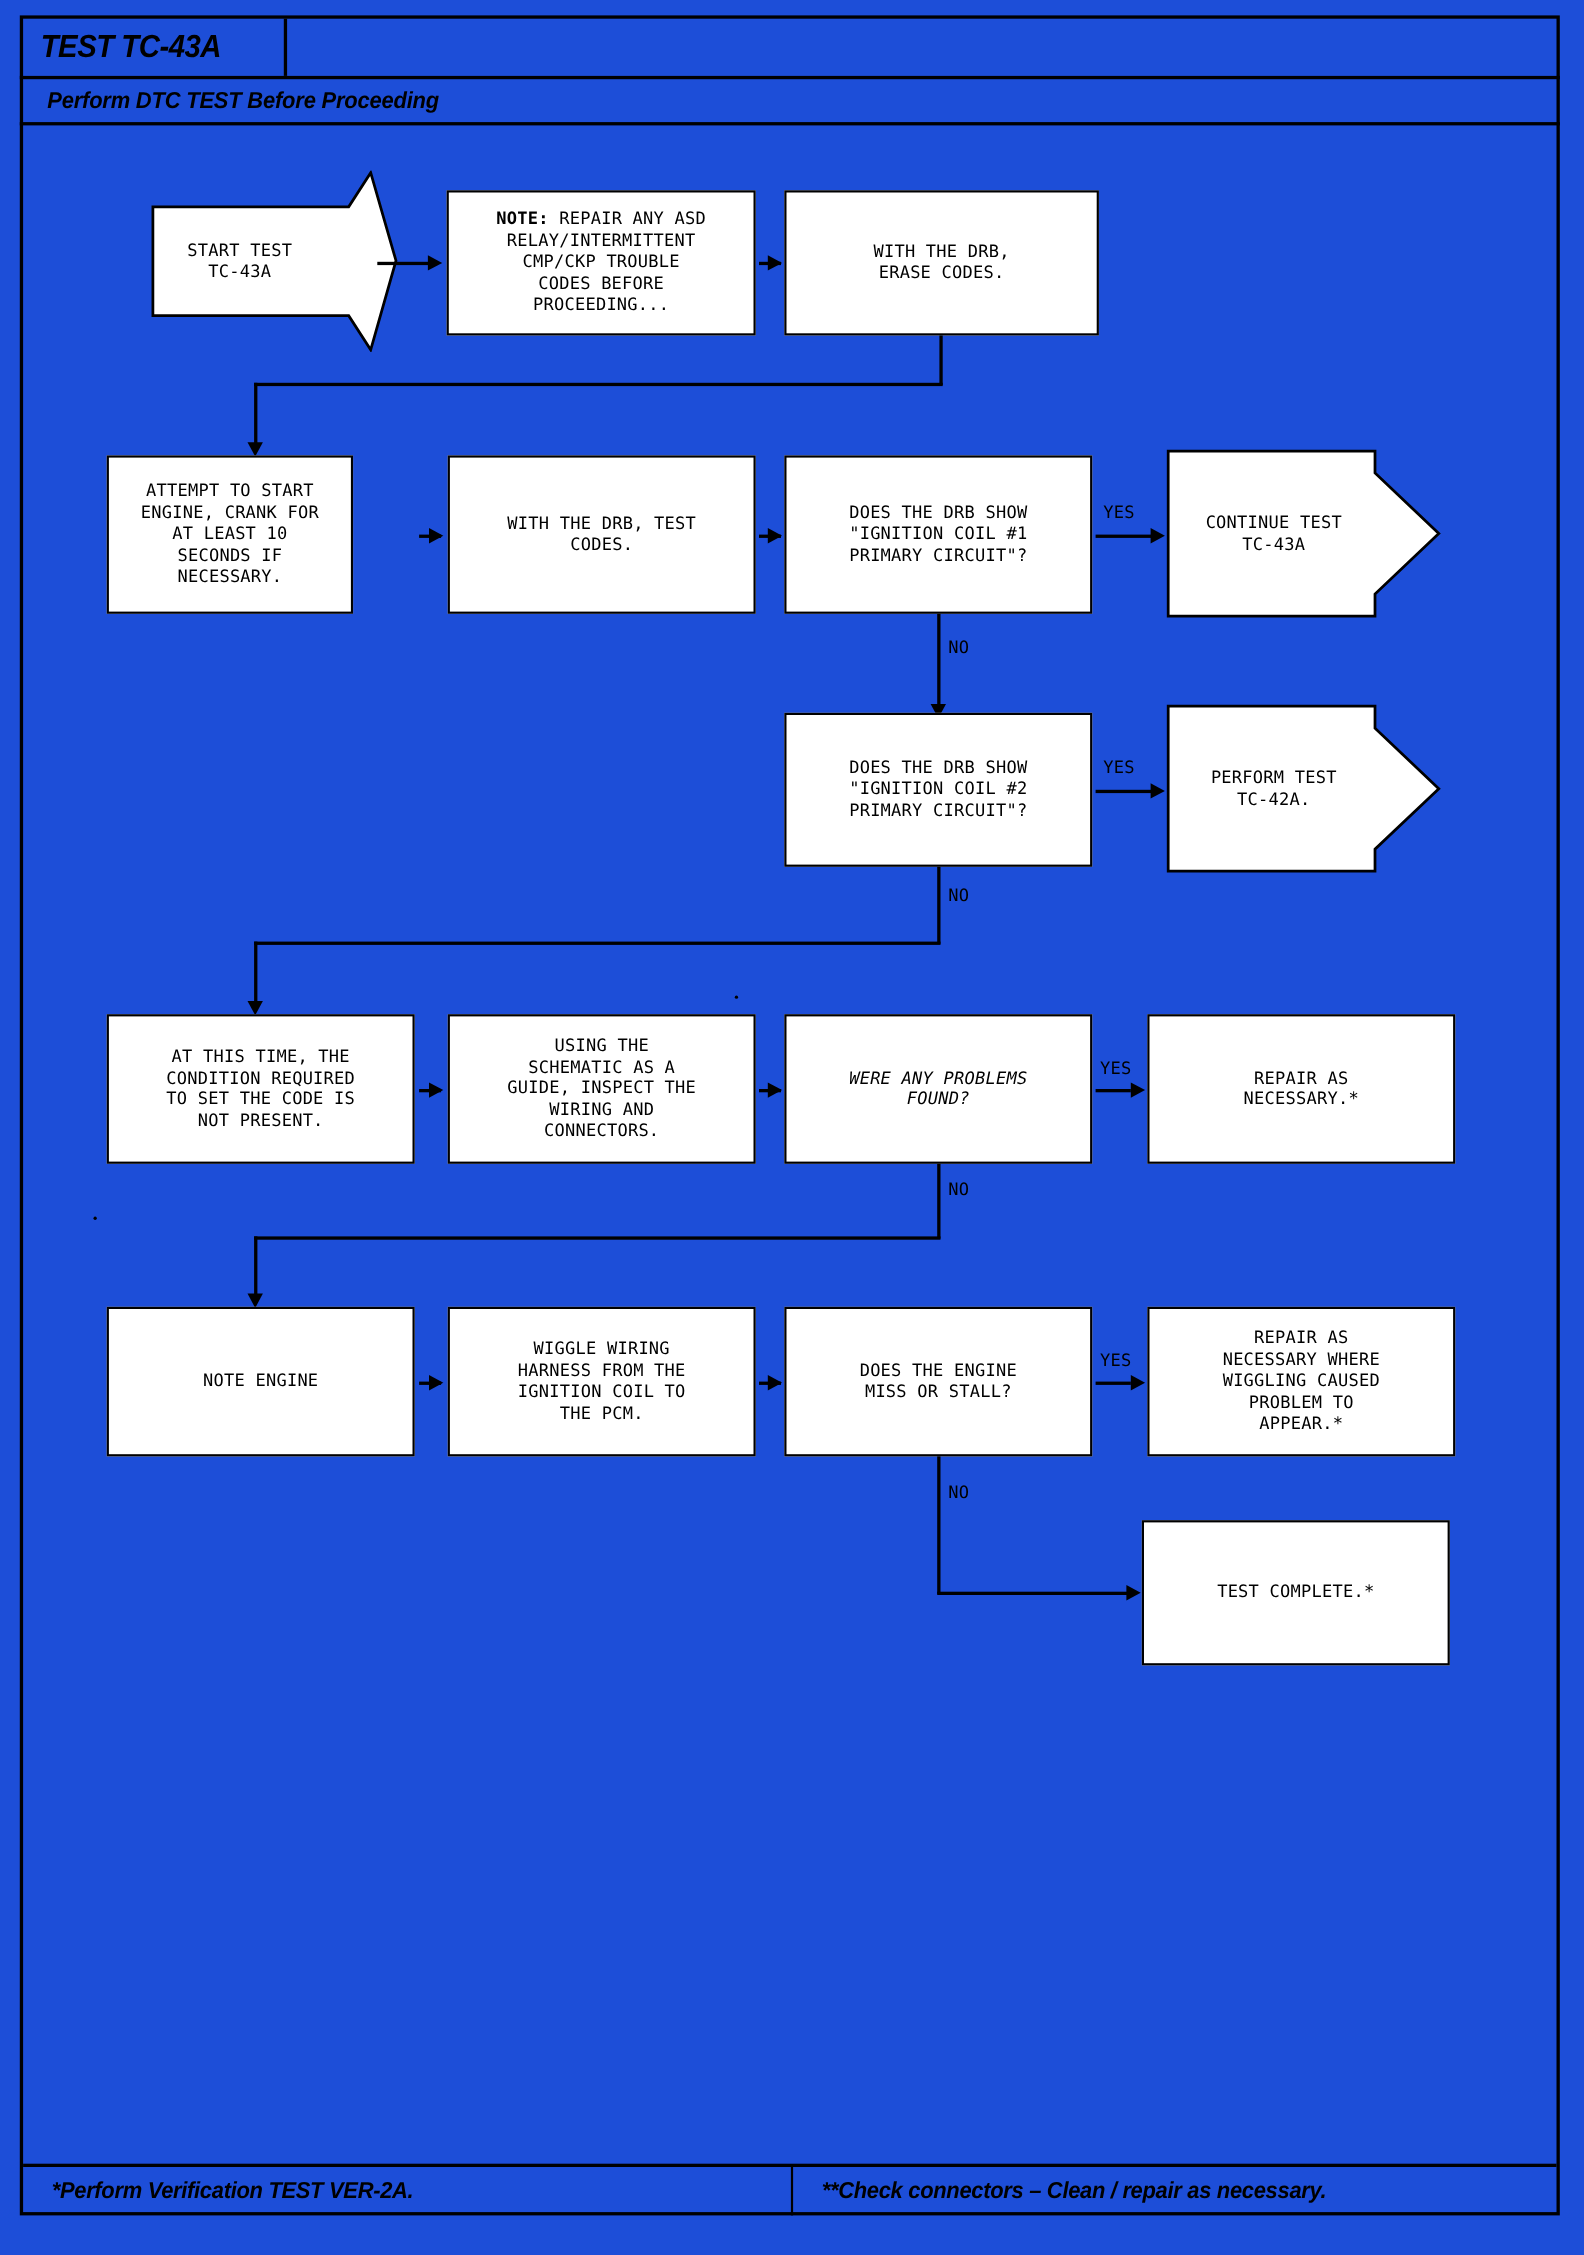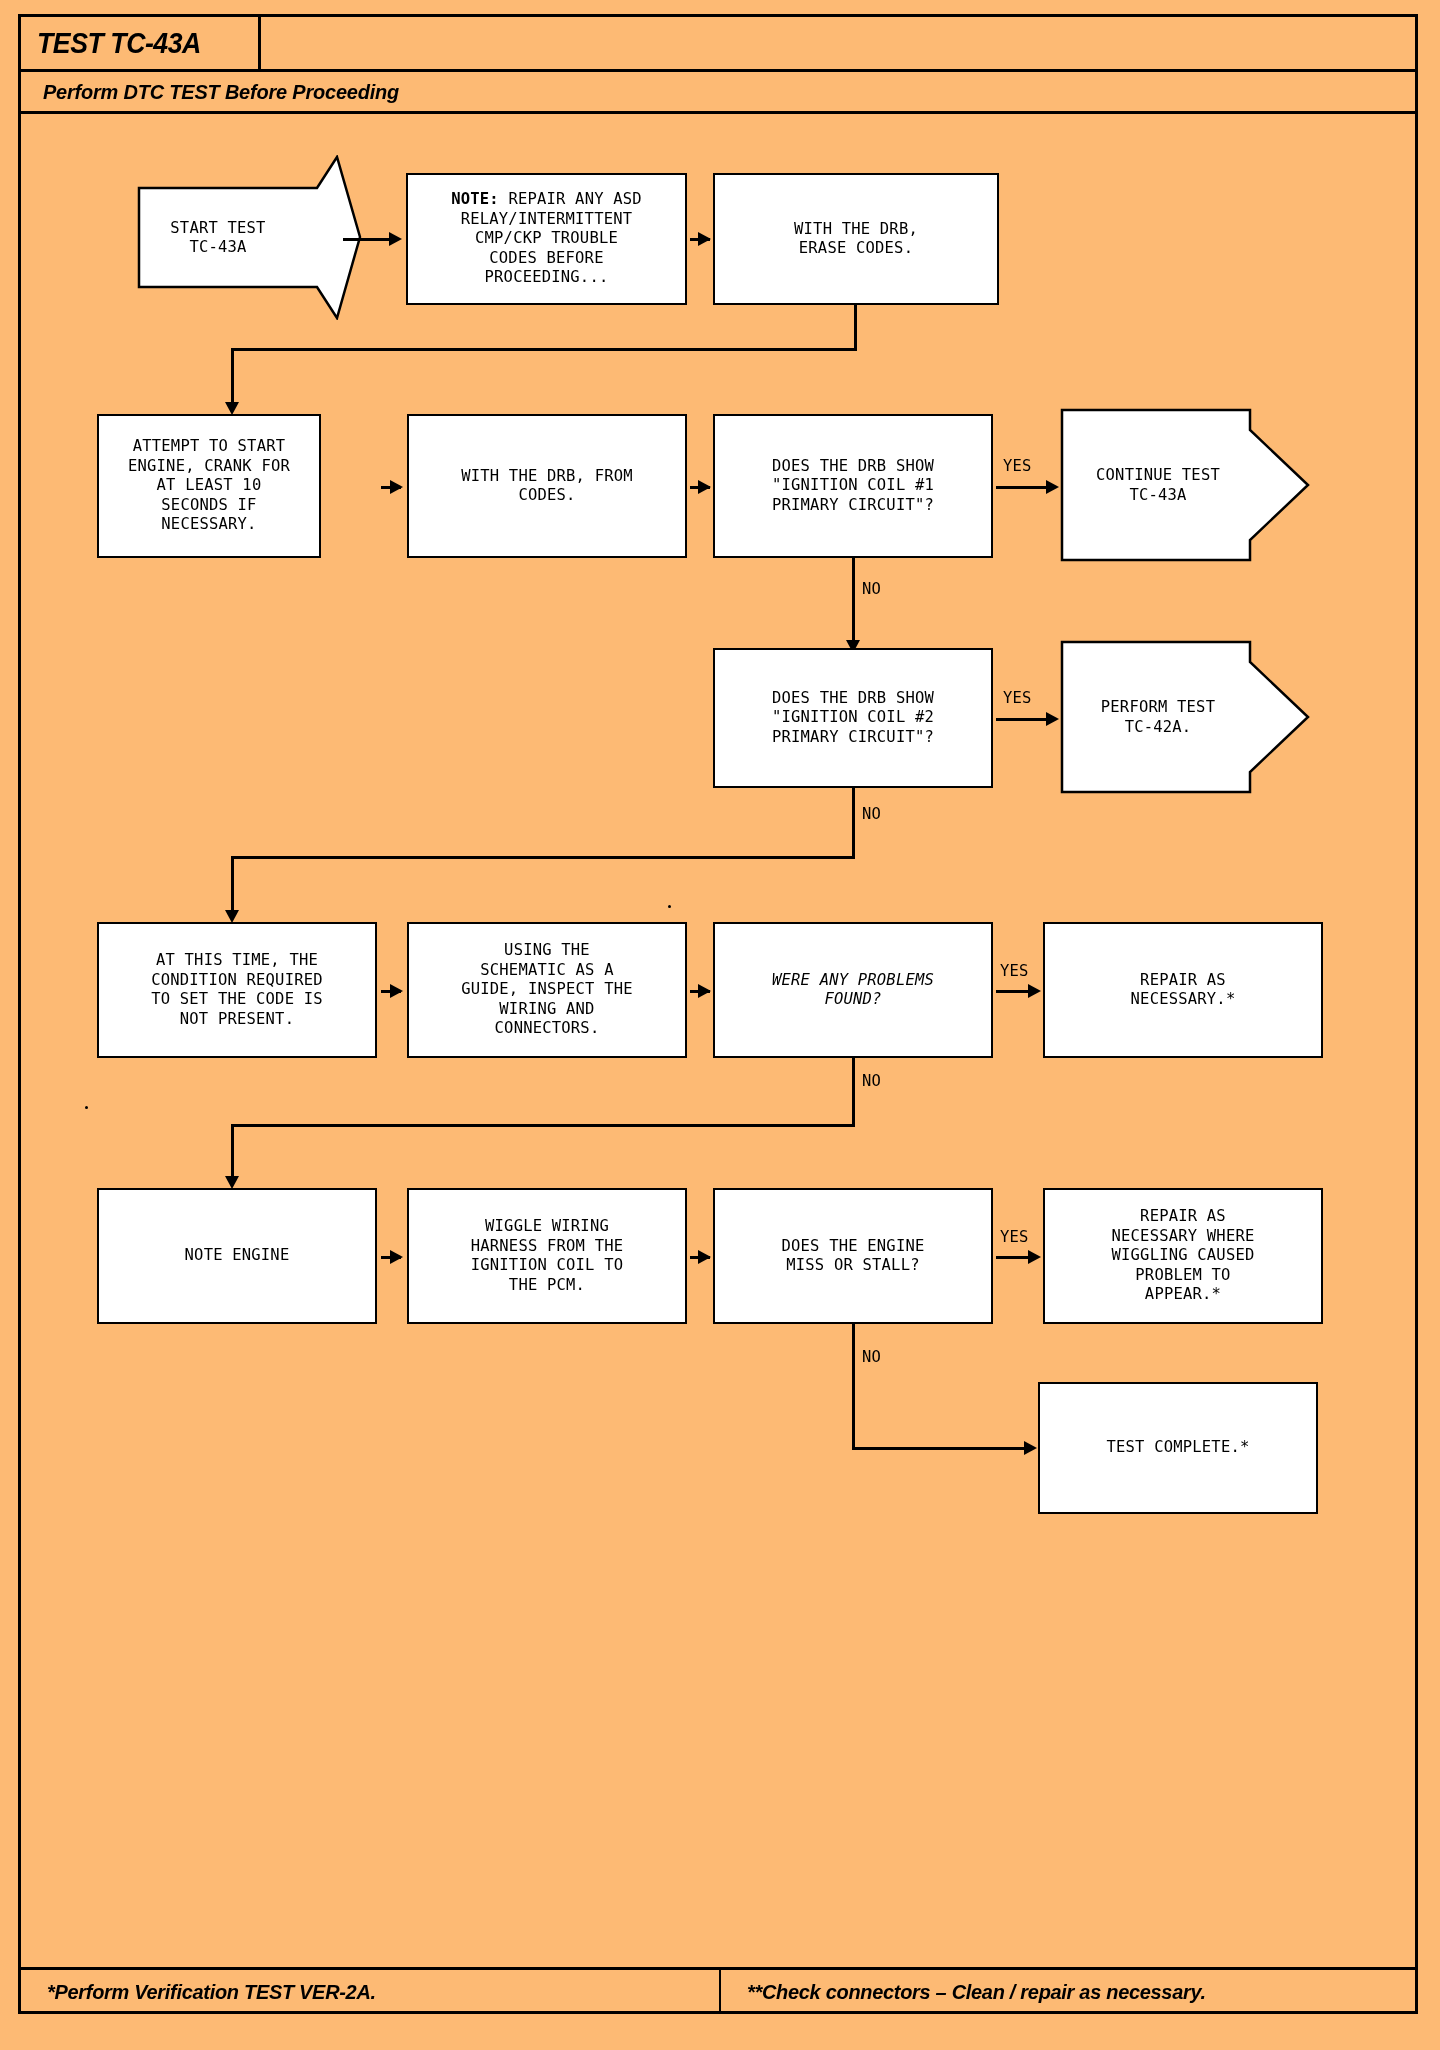--- a/index.html
+++ b/index.html
@@ -9,21 +9,21 @@
     background: #ffffff;
   }
   body {
     font-family: "Liberation Sans", sans-serif;
     color: #000000;
   }
   #page {
     position: relative;
     width: 1440px;
     height: 2050px;
-    background: #fdba74;
+    background: #1d4ed8;
     overflow: hidden;
   }
 
   
   .page-frame {
     position: absolute;
     left: 18px;
     top: 14px;
     width: 1400px;
     height: 2000px;
@@ -278,21 +278,21 @@
 
   <div class="node" style="left:97px; top:414px; width:224px; height:144px;">
     <div class="txt">ATTEMPT TO START
 ENGINE, CRANK FOR
 AT LEAST 10
 SECONDS IF
 NECESSARY.</div>
   </div>
 
   <div class="node" style="left:407px; top:414px; width:280px; height:144px;">
-    <div class="txt">WITH THE DRB, FROM
+    <div class="txt">WITH THE DRB, TEST
 CODES.</div>
   </div>
 
   <div class="node" style="left:713px; top:414px; width:280px; height:144px;">
     <div class="txt">DOES THE DRB SHOW
 "IGNITION COIL #1
 PRIMARY CIRCUIT"?</div>
   </div>
 
   <div class="termarrow" style="left:1060px; top:408px; width:250px; height:155px;">

